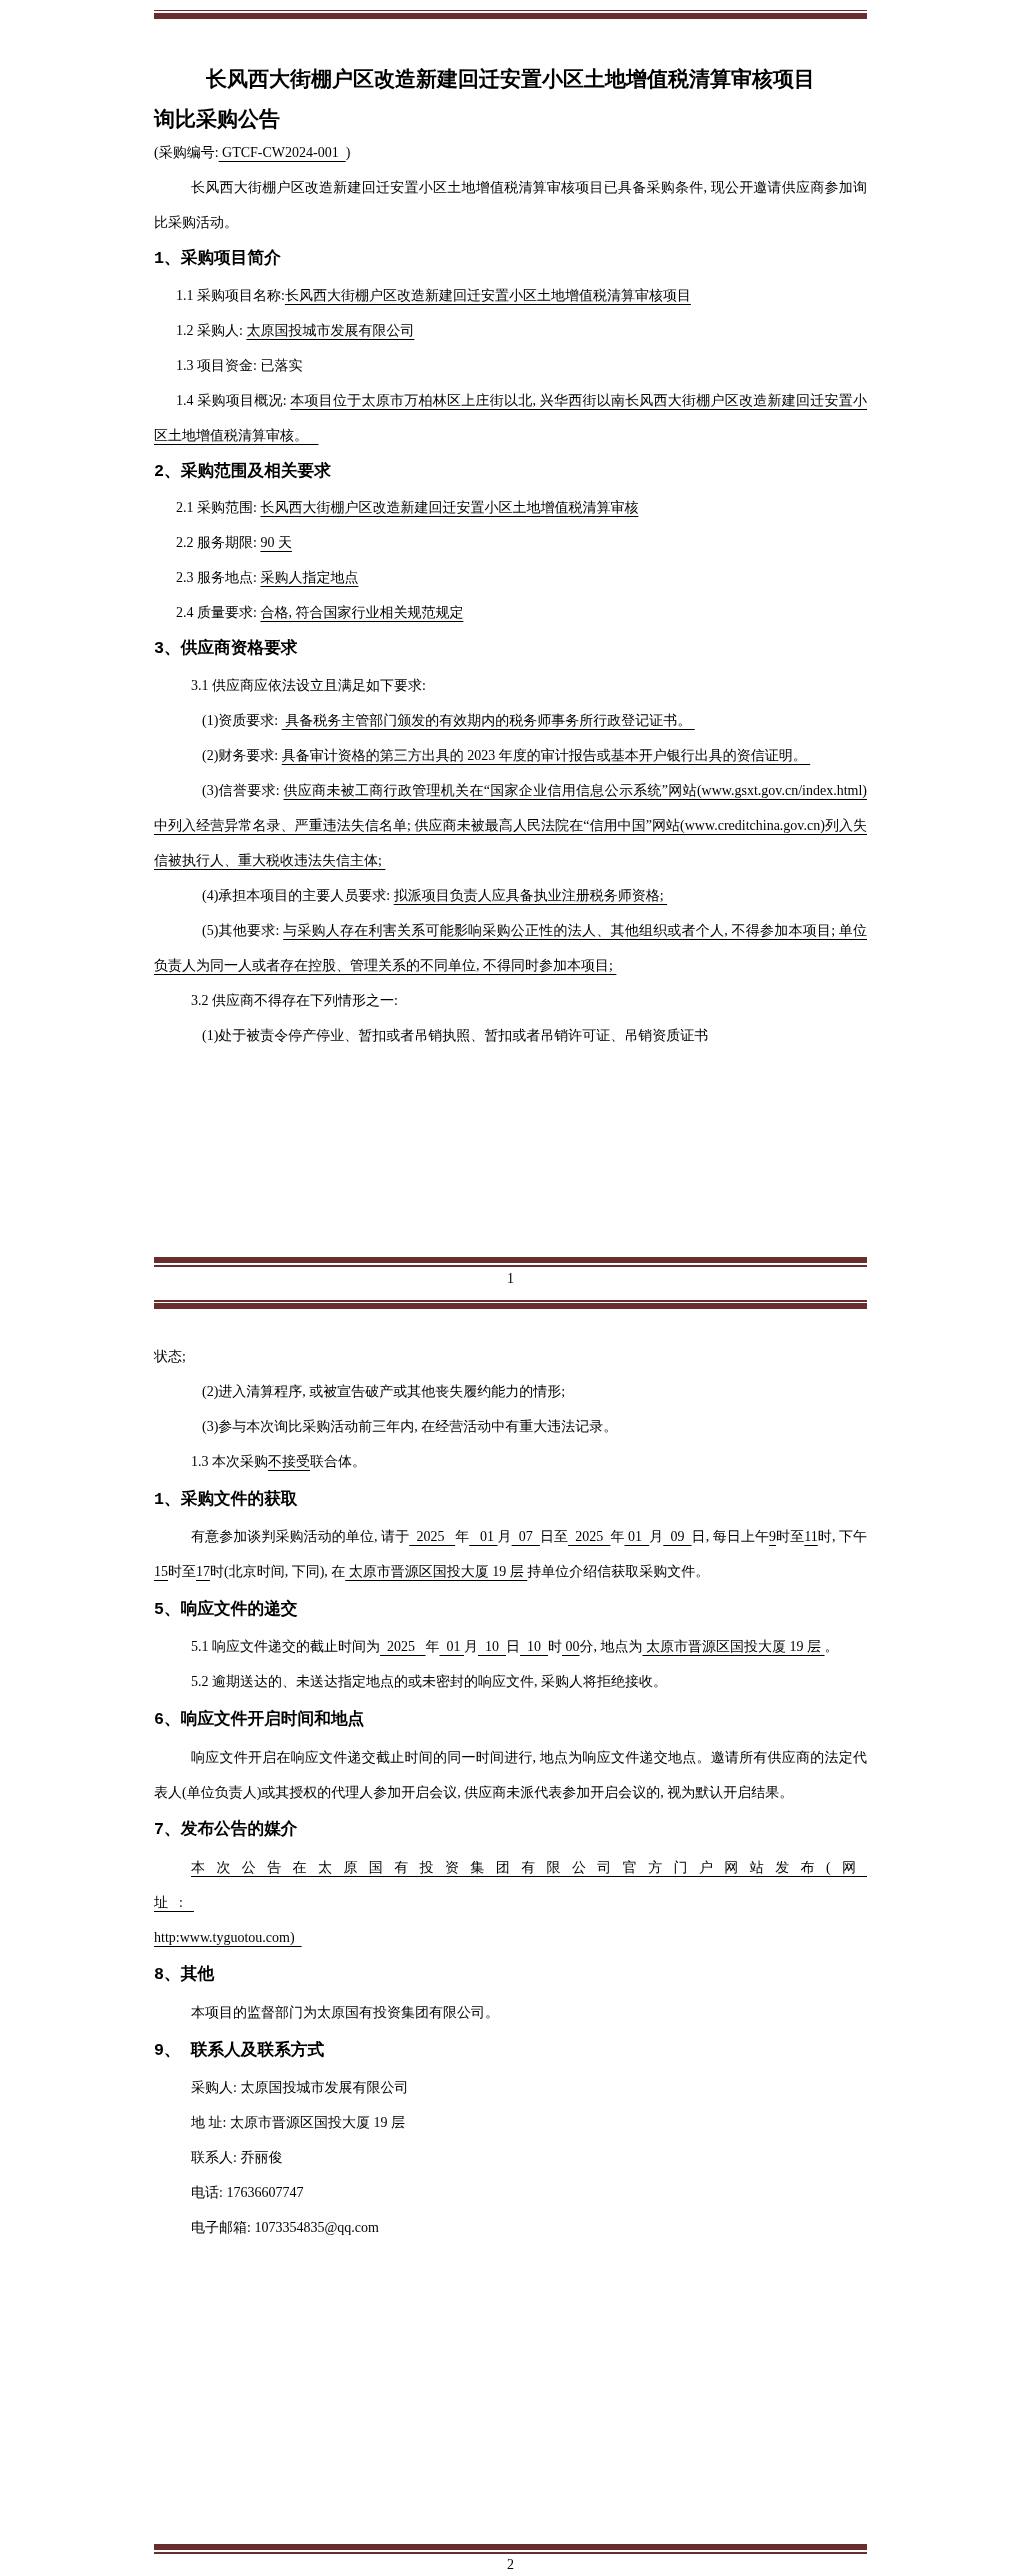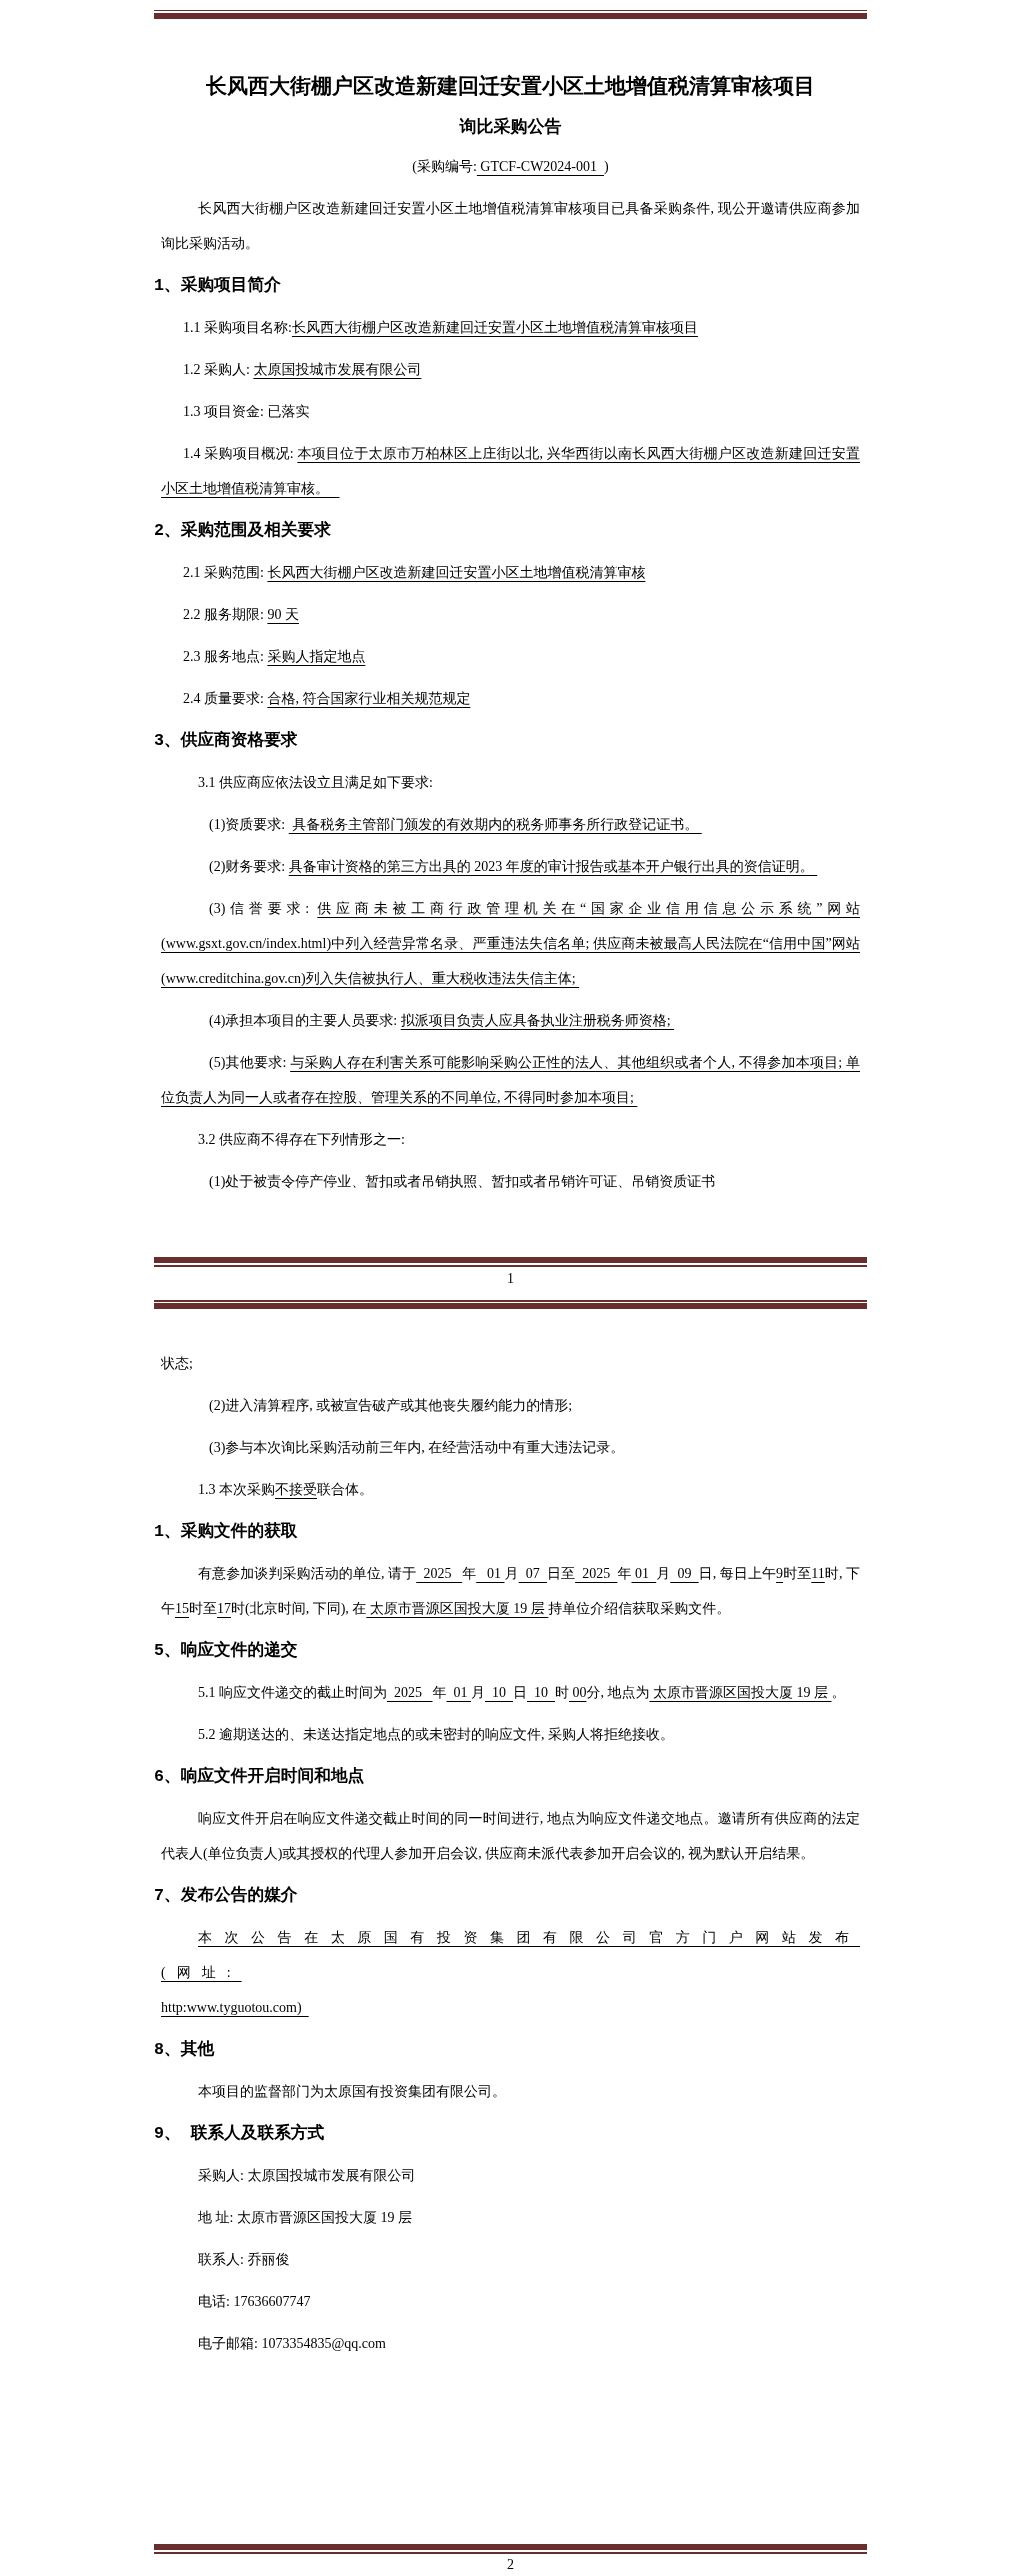--- a/index.html
+++ b/index.html
@@ -5,25 +5,25 @@
   html,body{margin:0;padding:0}
   body{
     width:1020px;height:2576px;position:relative;background:#ffffff;color:#000;
     font-family:"Liberation Serif","DejaVu Serif",serif;
     -webkit-font-smoothing:antialiased;overflow:hidden;
   }
   .rule{position:absolute;left:154px;width:713px;background:#692d2d}
   .thin{height:1.9px}
   .thick{height:6.4px}
   .content{position:absolute;left:154px;width:713px}
-  p{margin:7px;font-size:14px;line-height:35px}
+  p{margin:0;font-size:14px;line-height:35px}
   .j{text-align:justify}
   .t1{font-size:21px;line-height:31px;font-weight:bold;text-align:center;margin-bottom:9px}
-  .t2{font-size:17px;line-height:31px;font-weight:bold;text-align:center}
-  .ref{text-align:center}
+  .t2{font-size:21px;line-height:31px;font-weight:bold;text-align:left}
+  .ref{}
   .h{font-family:Liberation Mono, monospace;font-weight:bold;
      font-size:16.7px;line-height:35px;margin:1.3px 0;text-align:left}
   .hm{margin:2.6px 0}
   .ind-a{text-indent:22px}
   .ind-b{text-indent:37px}
   .ind-c{text-indent:48px}
   .u{text-decoration:underline;text-underline-offset:3.9px;text-decoration-thickness:1.3px}
   .spread{letter-spacing:11px}
   .pageno{position:absolute;left:154px;width:713px;text-align:center;font-size:14px;line-height:19.3px}
 </style>

